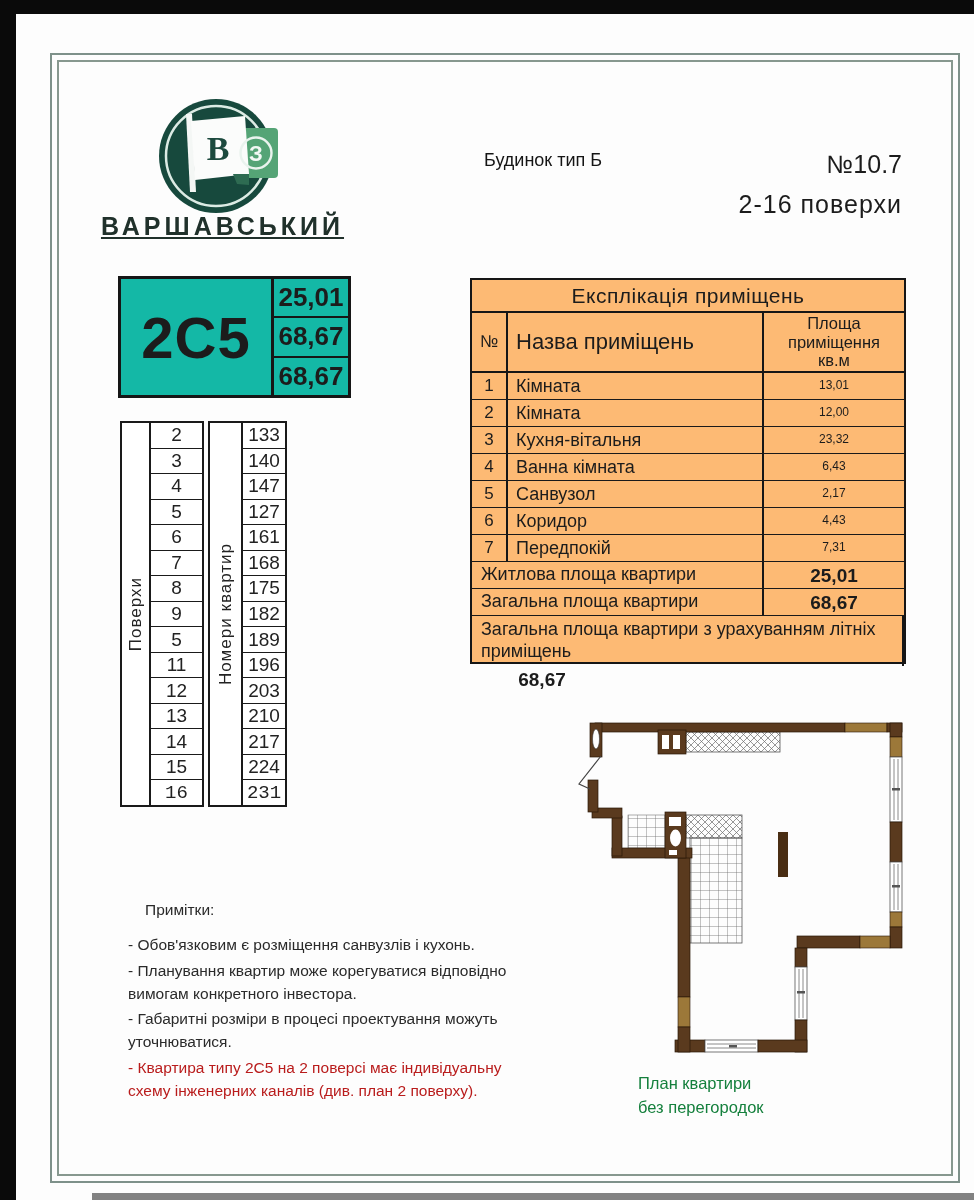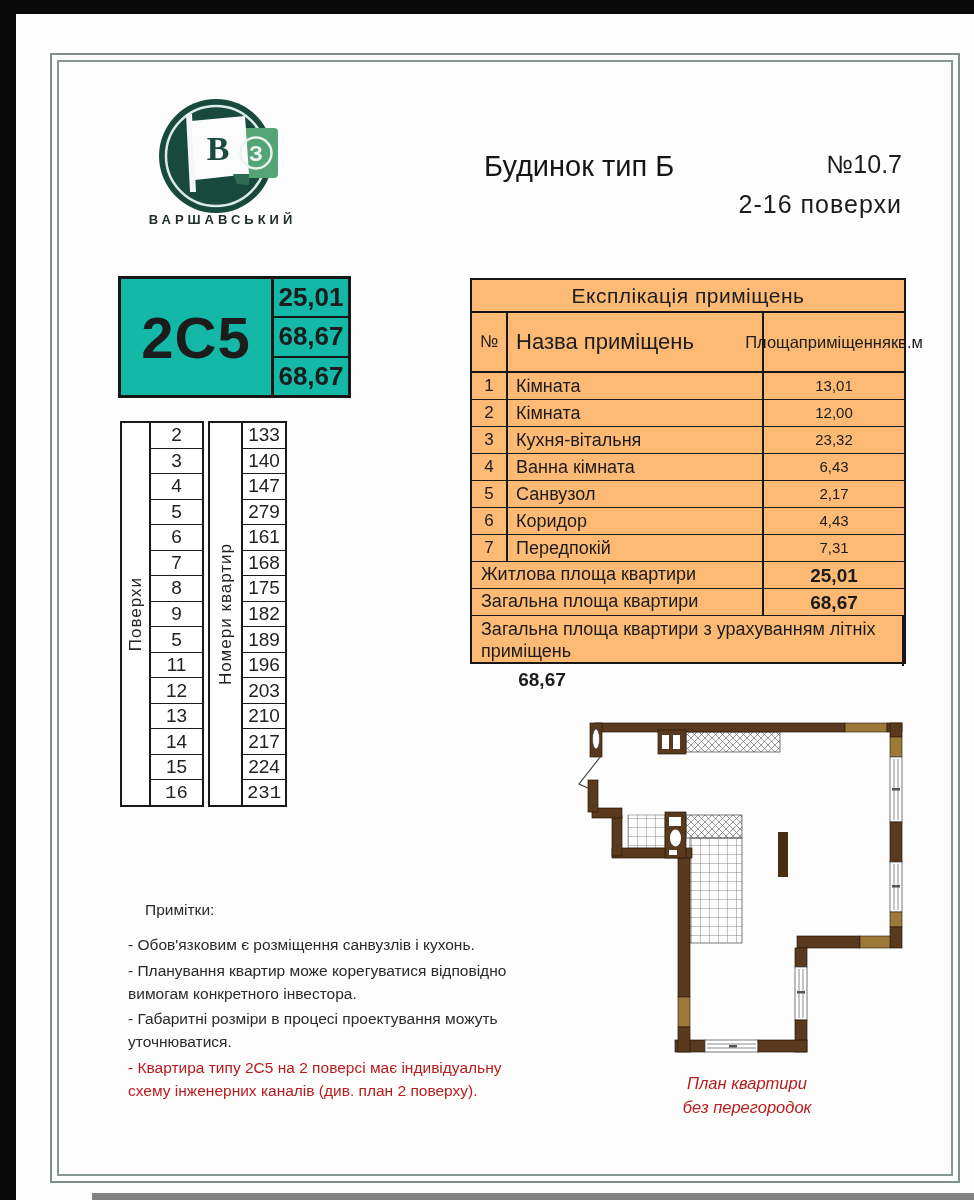--- a/index.html
+++ b/index.html
@@ -7,24 +7,24 @@
          font-family:"Liberation Sans",sans-serif;color:#1c1c1c;}
   .scan-bar-top{position:absolute;left:0;top:0;width:974px;height:14px;background:#0a0a0a;}
   .scan-bar-left{position:absolute;left:0;top:0;width:16px;height:1200px;background:#0a0a0a;}
   .scan-bar-bottom{position:absolute;left:92px;top:1193px;width:882px;height:7px;background:#4d4d4d;opacity:.7;}
   .frame-outer{position:absolute;left:50px;top:53px;width:906px;height:1126px;border:2px solid #7e918a;}
   .frame-inner{position:absolute;left:5px;top:5px;right:5px;bottom:5px;border:2px solid #87988f;}
 
   
   .logo-svg{position:absolute;left:150px;top:88px;width:145px;height:145px;}
   .brand-name{position:absolute;left:100px;top:212px;width:245px;text-align:center;
-              font-size:13px;font-weight:bold;letter-spacing:4px;color:#20312b;}
-
-  
-  .hdr-building{position:absolute;left:484px;top:150px;width:260px;font-size:29px;color:#151515;}
+              font-size:25px;font-weight:bold;letter-spacing:4px;color:#20312b;text-decoration:underline;}
+
+  
+  .hdr-building{position:absolute;left:484px;top:150px;width:260px;font-size:18px;color:#151515;}
   .hdr-number{position:absolute;left:740px;top:150px;width:162px;font-size:25px;text-align:right;}
   .hdr-floors{position:absolute;left:640px;top:190px;width:262px;font-size:25px;text-align:right;letter-spacing:1px;}
 
   
   .unit-card{position:absolute;left:118px;top:276px;width:233px;height:122px;border:3px solid #161616;
              display:flex;background:#14b8a6;box-sizing:border-box;}
   .unit-code-cell{width:150px;border-right:3px solid #161616;display:flex;align-items:center;justify-content:center;
                   font-size:58px;font-weight:bold;letter-spacing:1px;}
   .unit-areas{flex:1;display:flex;flex-direction:column;}
   .unit-area-cell{flex:1;display:flex;align-items:center;justify-content:center;
@@ -44,44 +44,44 @@
                     font-size:19px;border-bottom:1.5px solid #1a1a1a;color:#222;}
   .ftable .num-cell:last-child{border-bottom:none;font-family:Liberation Mono, monospace;}
 
   
   .exp-table{position:absolute;left:470px;top:278px;width:436px;border:2.5px solid #161616;background:#fdba74;box-sizing:border-box;}
   .exp-title{height:31px;border-bottom:2px solid #161616;display:flex;align-items:center;justify-content:center;
              font-size:21px;letter-spacing:.5px;}
   .exp-head{display:flex;height:58px;border-bottom:2px solid #161616;}
   .exp-col-no{width:36px;border-right:2px solid #161616;display:flex;align-items:center;justify-content:center;box-sizing:border-box;}
   .exp-col-name{flex:1;border-right:2px solid #161616;display:flex;align-items:center;padding-left:8px;box-sizing:border-box;}
-  .exp-col-area{width:140px;display:flex;flex-direction:row;align-items:center;justify-content:center;
+  .exp-col-area{width:140px;display:flex;flex-direction:column;align-items:center;justify-content:center;
                 font-size:16.5px;line-height:1.12;box-sizing:border-box;}
   .exp-head .exp-col-no{font-size:17px;}
   .exp-head .exp-col-name{font-size:22px;}
   .exp-row{display:flex;height:26px;border-bottom:1.8px solid #1a1a1a;font-size:18px;}
   .exp-row .exp-col-no{font-size:17px;}
-  .exp-row .exp-col-area{font-size:15px;}
+  .exp-row .exp-col-area{font-size:12px;}
   .exp-total{display:flex;border-bottom:1.8px solid #1a1a1a;font-size:18px;}
   .exp-total:last-child{border-bottom:none;flex-direction:column;}
   .exp-total .t-name{flex:1;padding:3px 4px 3px 9px;border-right:2px solid #161616;line-height:1.22;box-sizing:border-box;
                      display:flex;align-items:center;}
   .exp-total .t-area{width:140px;display:flex;align-items:flex-start;justify-content:center;
                      font-weight:bold;font-size:19px;padding-top:3px;box-sizing:border-box;}
   .exp-total.h26{height:26px;} .exp-total.h46{height:46px;}
 
   
   .notes{position:absolute;left:128px;top:898px;width:400px;font-size:15.5px;line-height:1.5;color:#2a2a2a;}
   .notes-title{margin:0 0 12px 17px;}
   .note-item{margin:0 0 2px 0;}
   .note-red{color:#b91c1c;}
 
   
-  .plan-caption{position:absolute;left:638px;top:1072px;width:218px;text-align:center;
-                font-size:16.5px;line-height:1.45;color:#b91c1c;font-style:italic;}
+  .plan-caption{position:absolute;left:638px;top:1072px;width:218px;
+                font-size:16.5px;line-height:1.45;color:#15803d;}
 
   .plan-svg{position:absolute;left:565px;top:710px;width:350px;height:350px;}
 </style>
 </head>
 <body>
 
 <div class="sheet">
   <div class="scan-bar-top"></div>
   <div class="scan-bar-left"></div>
   <div class="scan-bar-bottom"></div>
@@ -140,21 +140,21 @@
   </div>
 
   <div class="ftable ftable-apts">
     <div class="label-col">
       <span class="vlabel">Номери квартир</span>
     </div>
     <div class="num-col">
       <div class="num-cell">133</div>
       <div class="num-cell">140</div>
       <div class="num-cell">147</div>
-      <div class="num-cell">279</div>
+      <div class="num-cell">127</div>
       <div class="num-cell">161</div>
       <div class="num-cell">168</div>
       <div class="num-cell">175</div>
       <div class="num-cell">182</div>
       <div class="num-cell">189</div>
       <div class="num-cell">196</div>
       <div class="num-cell">203</div>
       <div class="num-cell">210</div>
       <div class="num-cell">217</div>
       <div class="num-cell">224</div>

